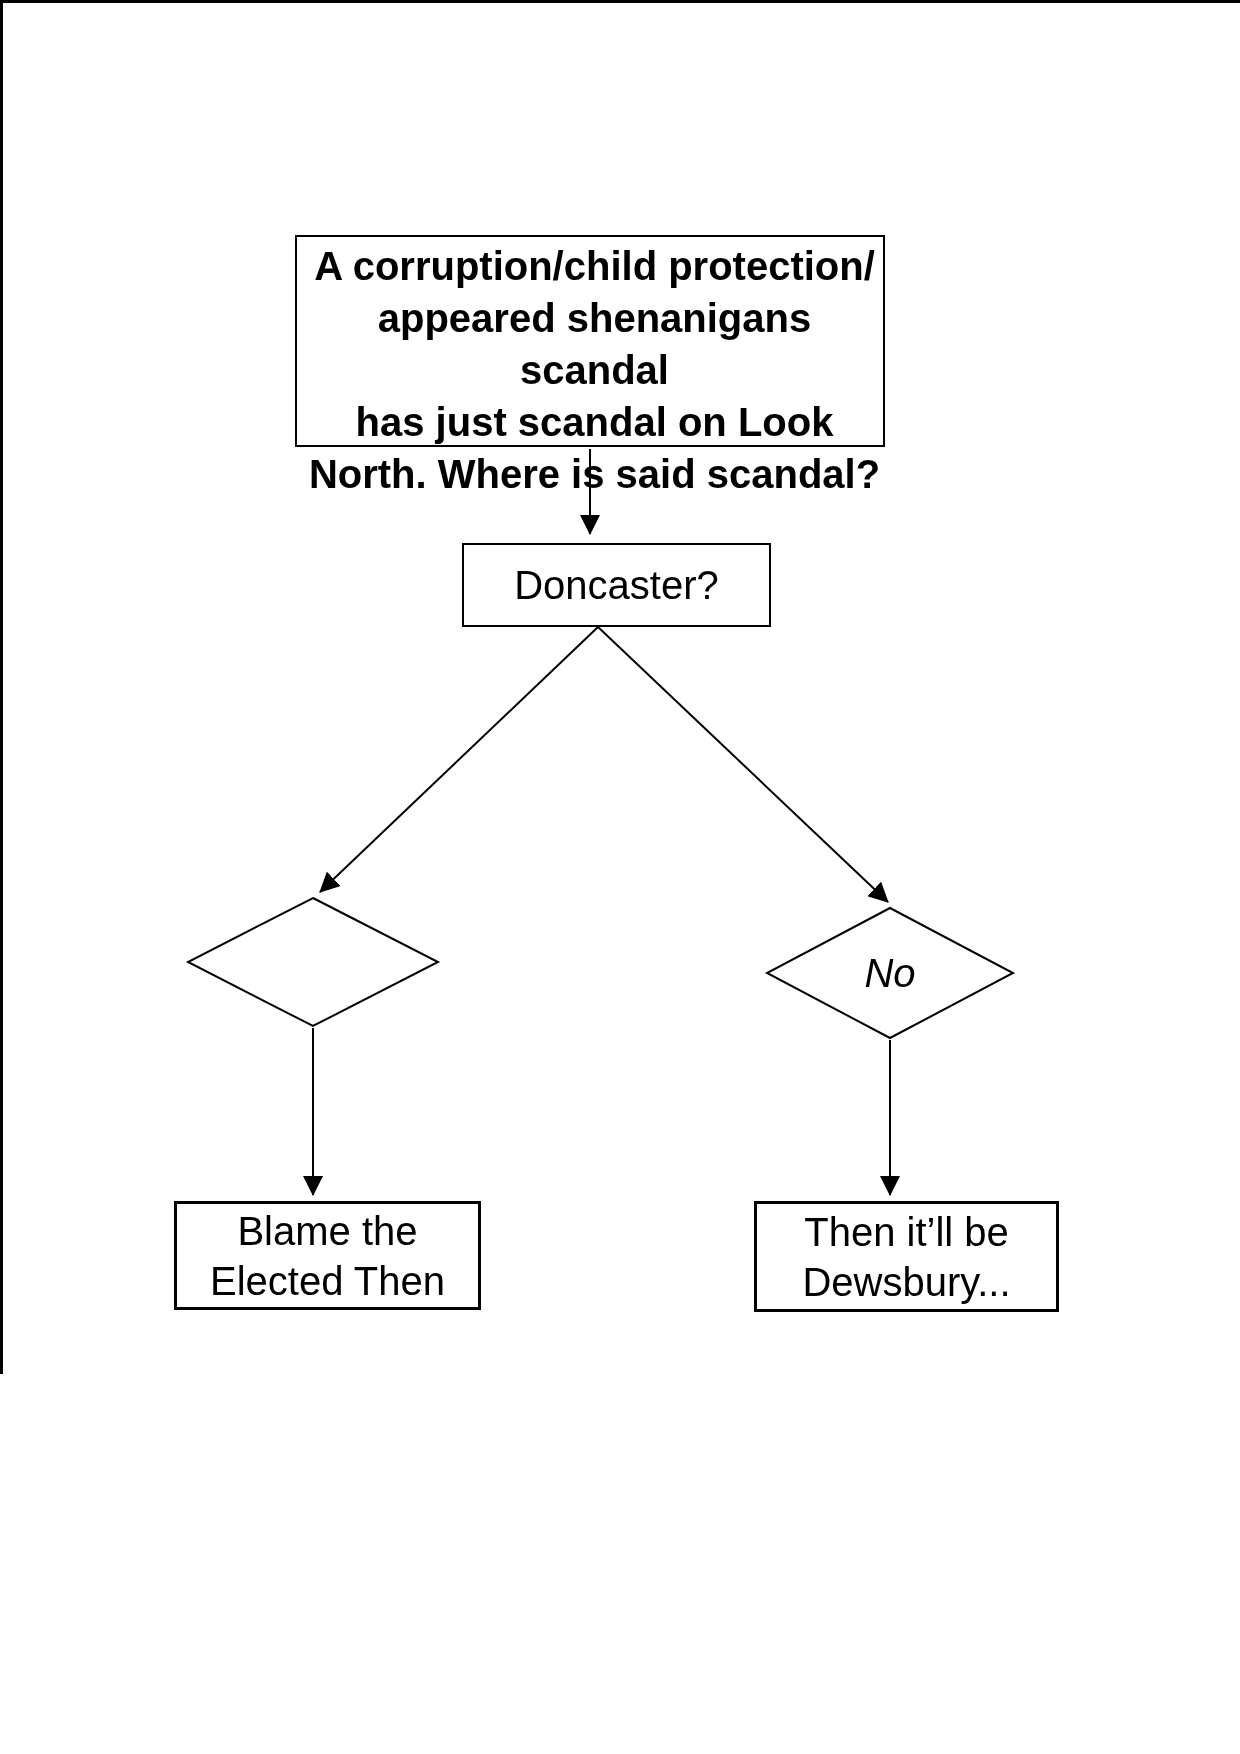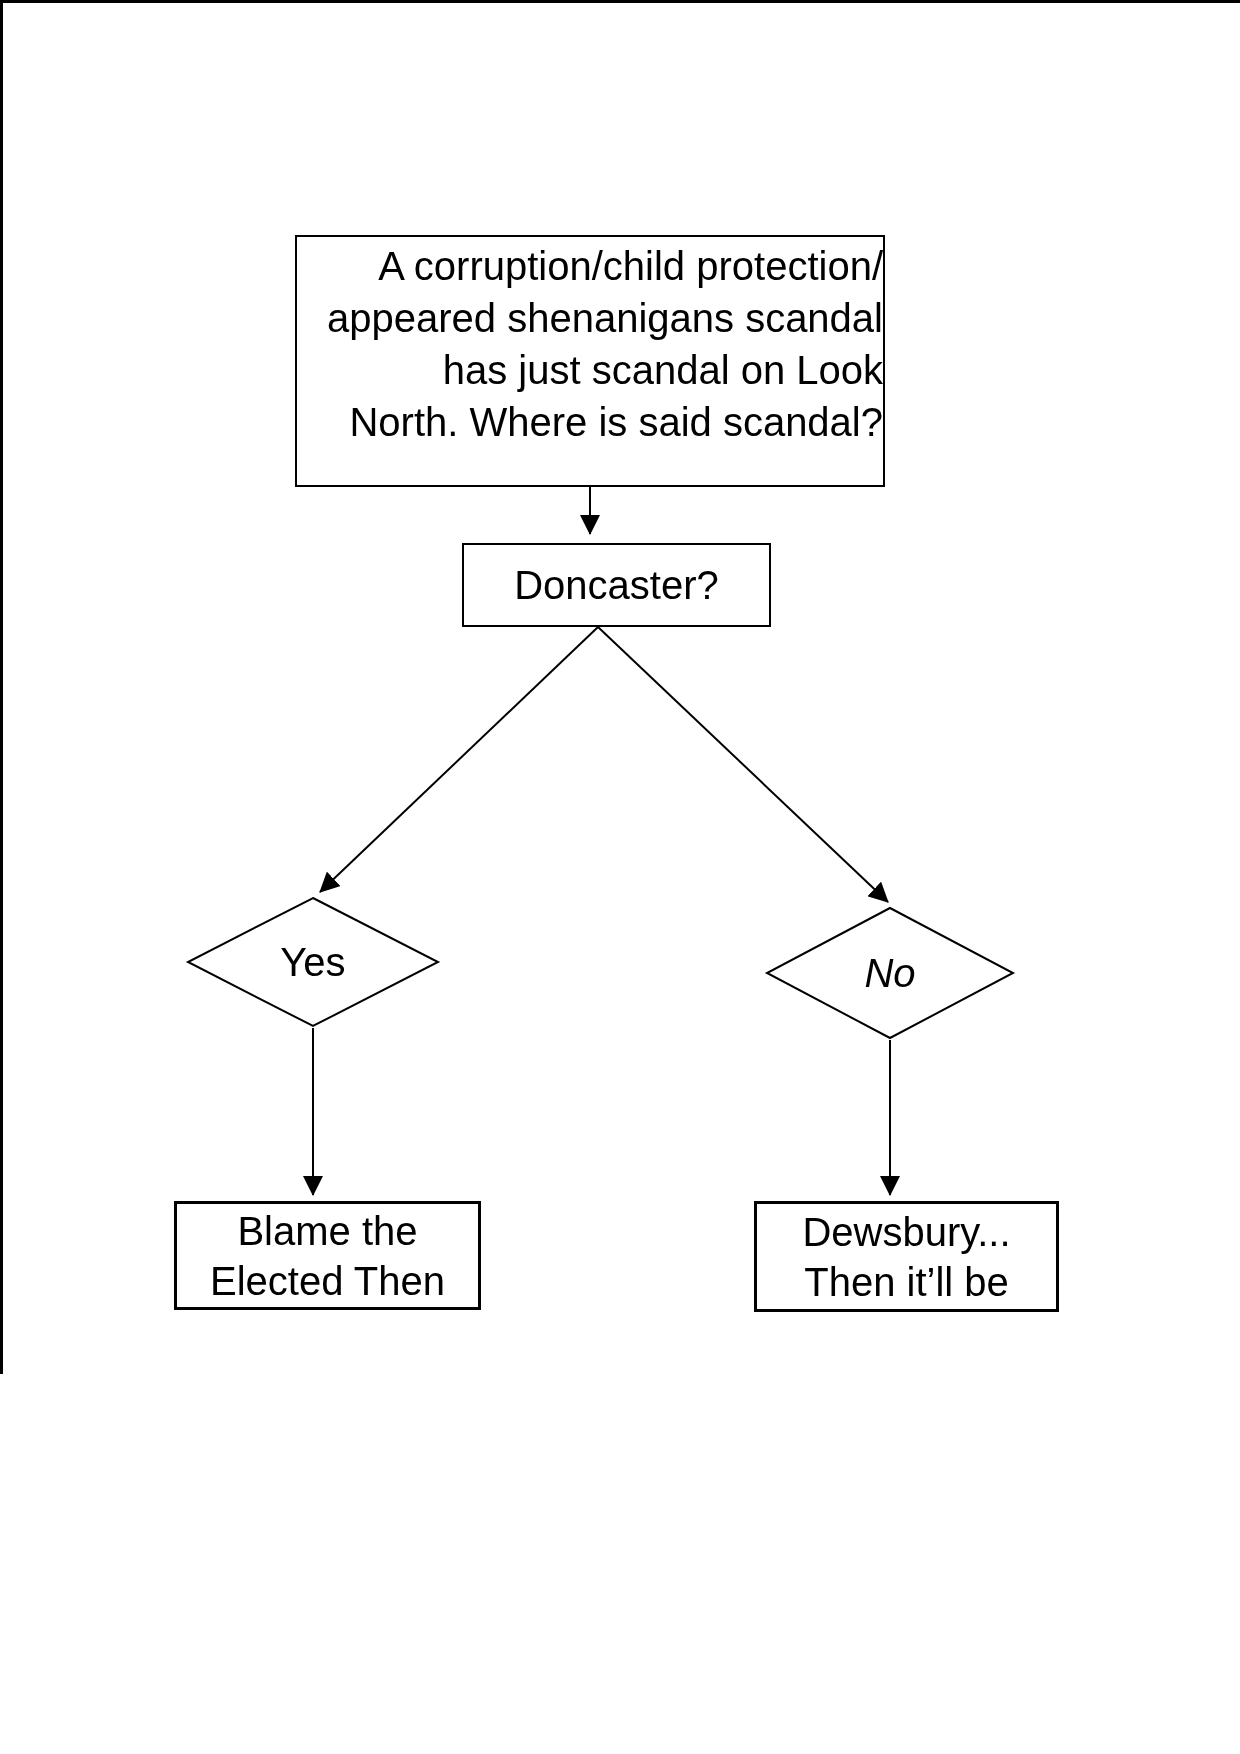--- a/index.html
+++ b/index.html
@@ -34,25 +34,26 @@
     width: 1240px; height: 1754px;
   }
   .node {
     position: absolute;
     box-sizing: border-box;
     background: #ffffff;
     border: 2px solid #000000;
   }
   .node-start {
     left: 295px; top: 235px;
-    width: 590px; height: 252px;
+    width: 590px; height: 212px;
     padding: 3px 0 0 9px;
     font-size: 40px;
     line-height: 52px;
-    text-align: right;
+    text-align: center;
+    font-weight: bold;
   }
   .node-question {
     left: 462px; top: 543px;
     width: 309px; height: 84px;
     display: flex;
     align-items: center;
     justify-content: center;
     font-size: 40px;
   }
   .diamond-label {
@@ -135,31 +136,28 @@
     <div>A corruption/child protection/</div>
     <div>appeared shenanigans scandal</div>
     <div>has just scandal on Look</div>
     <div>North. Where is said scandal?</div>
   </div>
 
   <div class="node node-question">
     <span>Doncaster?</span>
   </div>
 
-  <div class="diamond-label diamond-label-yes">
-    <span>Yes</span>
-  </div>
 
   <div class="diamond-label diamond-label-no">
     <span>No</span>
   </div>
 
   <div class="node node-outcome node-outcome-yes">
     <div>Blame the</div>
     <div>Elected Then</div>
   </div>
 
   <div class="node node-outcome node-outcome-no">
+    <div>Then it’ll be</div>
     <div>Dewsbury...</div>
-    <div>Then it’ll be</div>
   </div>
 
 </div>
 
 </body></html>

